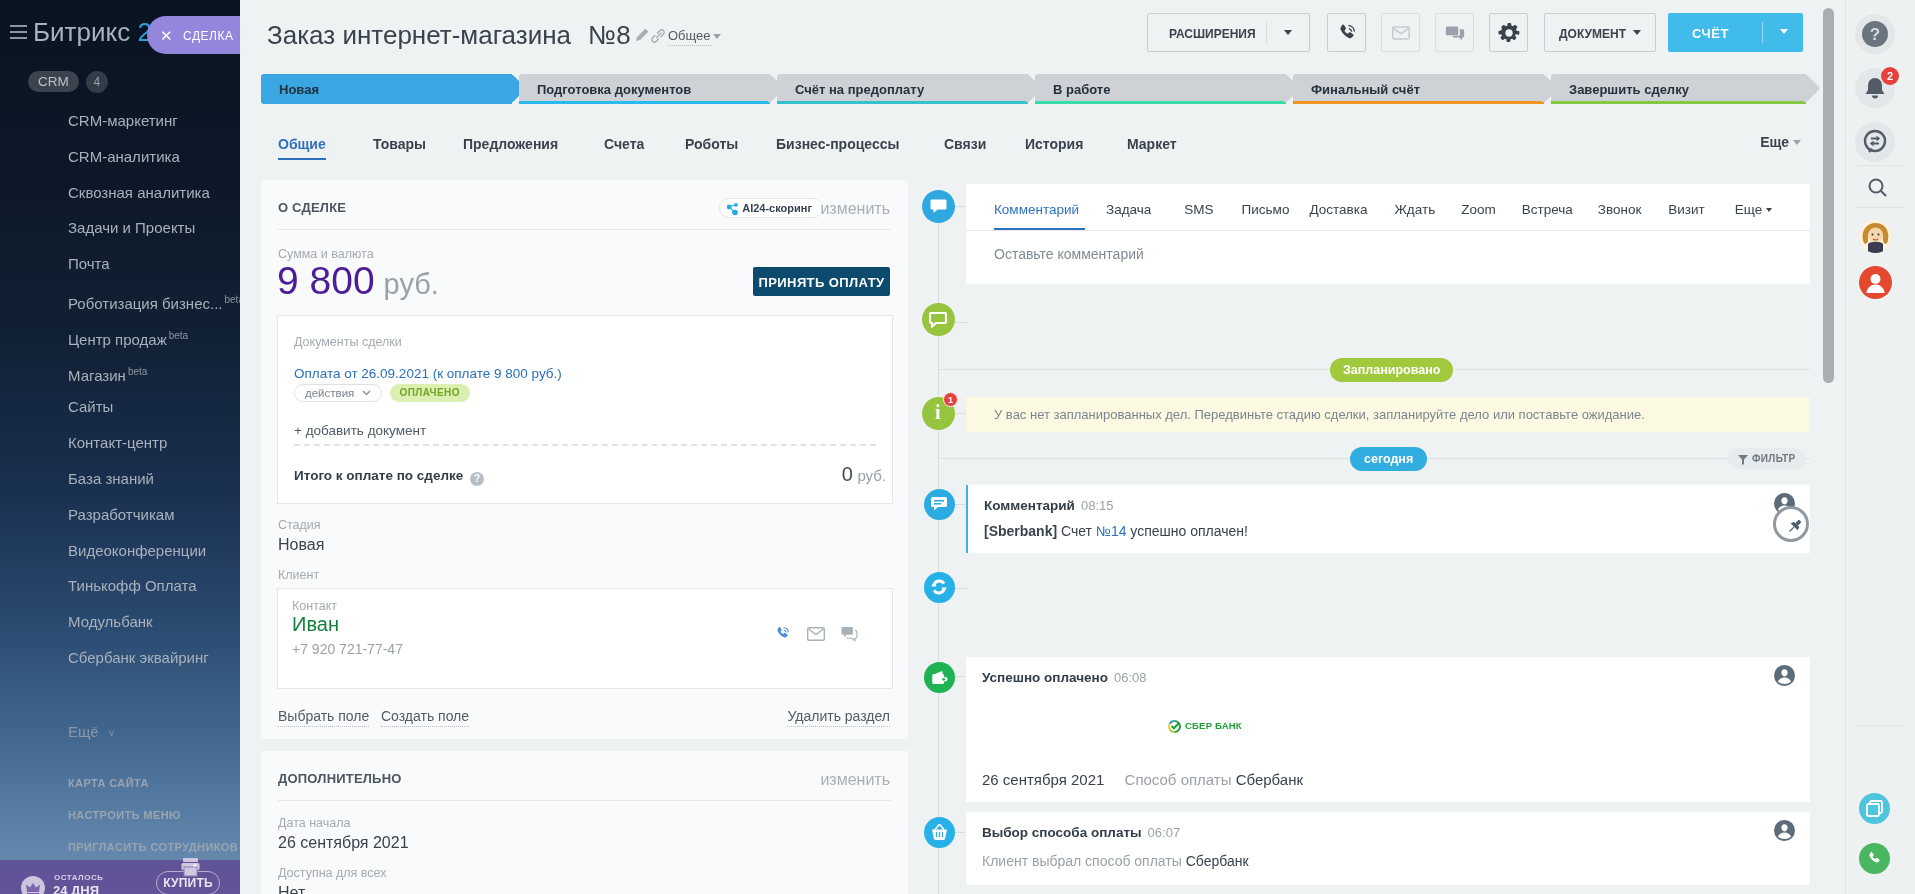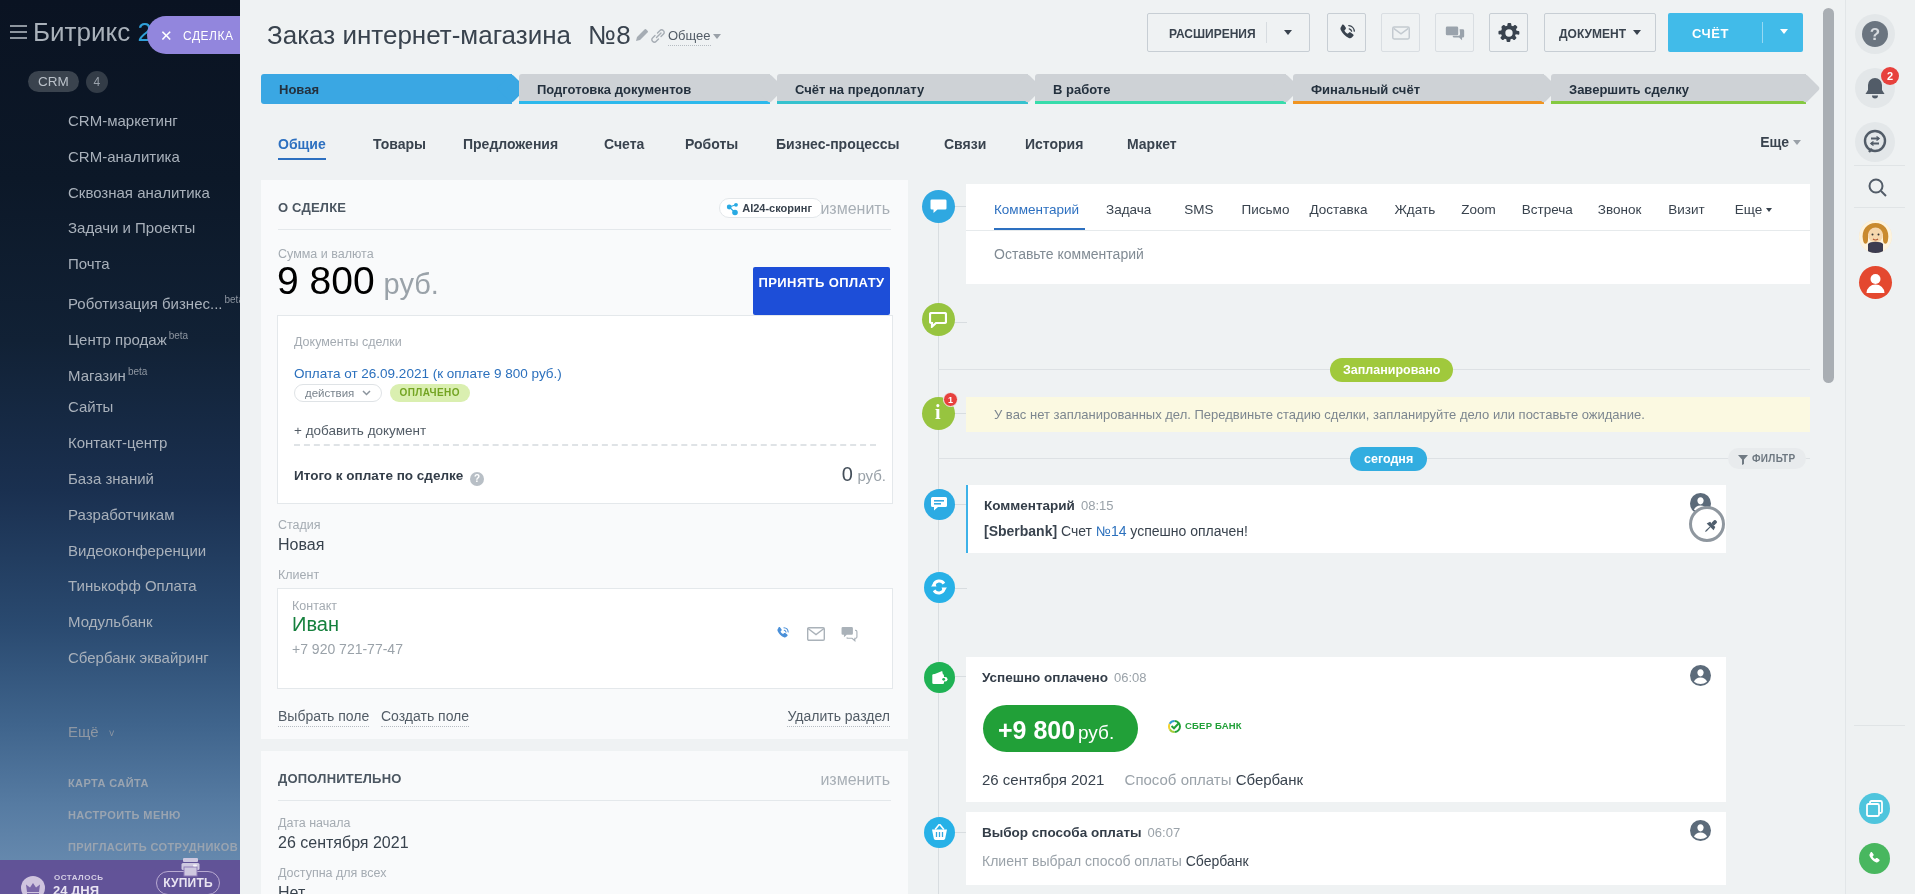--- a/index.html
+++ b/index.html
@@ -68,38 +68,38 @@
 #tab-more { position:absolute; right:44px; top:134px; font-size:14px; font-weight:700; color:#39434e; }
 
 
 .panel { position:absolute; background:#f9fafb; }
 #panel1 { left:21px; top:180px; width:647px; height:559px; }
 #panel2 { left:21px; top:751px; width:647px; height:143px; }
 .phead { position:absolute; left:17px; top:20px; font-size:13px; font-weight:700; color:#4b5661; letter-spacing:.2px; }
 .pchange { position:absolute; right:18px; top:20px; font-size:16px; color:#a8afb6; }
 .pdivider { position:absolute; left:17px; right:17px; top:49px; height:1px; background:#e4e8eb; }
 .glabel { font-size:12.5px; color:#a4abb2; }
-.sum-num { font-size:39px; color:#000000; letter-spacing:0; }
+.sum-num { font-size:39px; color:#4c1d95; letter-spacing:0; }
 .sum-rub { font-size:29px; color:#9aa2a9; }
-#accept { position:absolute; left:492px; top:87px; width:137px; height:48px; background:#1d4ed8; border-radius:2px; color:#fff; font-size:13px; font-weight:700; text-align:center; line-height:32px; letter-spacing:.4px; }
+#accept { position:absolute; left:492px; top:87px; width:137px; height:29px; background:#0c4a6e; border-radius:2px; color:#fff; font-size:13px; font-weight:700; text-align:center; line-height:32px; letter-spacing:.4px; }
 #doccard { position:absolute; left:16px; top:135px; width:616px; height:189px; background:#fff; border:1px solid #e4e8eb; }
 .link { color:#2b70bd; }
 #dejstv { display:inline-block; border:1px solid #dfe3e6; border-radius:9px; padding:0 10px; height:18px; line-height:17px; font-size:11.5px; color:#7a848d; background:#fff; vertical-align:top; }
 #oplacheno { display:inline-block; background:#daefb0; border-radius:9px; padding:0 10px; height:18px; line-height:18px; font-size:10px; font-weight:700; color:#73a422; letter-spacing:.4px; margin-left:8px; vertical-align:top; }
 #dashline { position:absolute; left:16px; right:16px; top:128px; border-top:2px dashed #dfe3e6; }
 .qmark { display:inline-block; width:14px; height:14px; border-radius:50%; background:#b8bfc6; color:#fff; font-size:10px; font-weight:700; text-align:center; line-height:14px; vertical-align:-2px; margin-left:3px; }
 #contactcard { position:absolute; left:16px; top:408px; width:616px; height:101px; background:#fff; border:1px solid #e4e8eb; }
 .dotted { border-bottom:1px dotted #b6bcc2; padding-bottom:2px; }
 .fieldlinks { position:absolute; font-size:14px; color:#525c66; }
 
 
 #tl-rail { position:absolute; left:698px; top:200px; width:1px; height:694px; background:#d8dde0; }
 .conn { position:absolute; width:28px; height:1px; background:#d8dde0; left:699px; }
 .tl-ico { position:absolute; border-radius:50%; z-index:2; }
-.tlcard { position:absolute; left:726px; width:760px; background:#fff; }
+.tlcard { position:absolute; left:726px; width:844px; background:#fff; }
 #tl-tabs { position:absolute; left:726px; top:184px; width:844px; height:100px; background:#fff; }
 #tl-tabs .row { position:absolute; left:28px; top:18px; font-size:13.5px; color:#39434e; }
 #tl-tabs .act { color:#2d70c0; font-weight:400; }
 #tl-tabs .underline { position:absolute; left:28px; top:44px; width:91px; height:2px; background:#2d70c0; }
 #tl-tabs .bline { position:absolute; left:0; right:0; top:46px; height:1px; background:#e6eaec; }
 #tl-tabs .ph { position:absolute; left:28px; top:62px; font-size:14px; color:#818b94; }
 #invite { position:absolute; left:726px; top:304px; width:844px; height:38px; background:#f3f6f7; border-radius:19px; }
 #invite .av { position:absolute; left:15px; top:6px; }
 #invite .t { position:absolute; left:62px; top:11px; font-size:14px; color:#39434e; }
 .tl-hr { position:absolute; height:1px; background:#dde1e4; }
@@ -428,24 +428,20 @@
           <g transform="rotate(45 10 10)">
             <rect x="8.2" y="1.2" width="3.6" height="5.2" rx="1.2" fill="#4f5e6d"></rect>
             <path d="M6.3 6.2 h7.4 l1.2 3.6 h-9.8 z" fill="#4f5e6d"></path>
             <path d="M9.6 9.8 h0.8 l0.3 5.5 l-0.7 1.8 l-0.7 -1.8 z" fill="#4f5e6d"></path>
           </g>
         </svg>
     </div>
   </div>
   <div class="tlcard" style="top:657px;height:145px;">
     <div style="position:absolute;left:16px;top:13px;" class="tl-title">Успешно оплачено<span class="tl-time">06:08</span></div>
-    <div style="position:absolute;left:17px;top:48px;width:155px;height:47px;background:#21a038;border-radius:24px;color:#fff;">
-      <span style="position:absolute;left:15px;top:11px;font-size:25px;font-weight:700;">+9 800</span>
-        <span style="position:absolute;left:95px;top:17px;font-size:19px;">руб.</span>
-    </div>
     <div style="position:absolute;left:202px;top:62px;">
       <svg width="13" height="13" viewBox="0 0 26 26">
           <path d="M13 2 a11 11 0 0 1 11 11 a11 11 0 0 1 -11 11" fill="none" stroke="#21a038" stroke-width="4"></path>
           <path d="M13 24 a11 11 0 0 1 -9.5 -5.5" fill="none" stroke="#a3cd39" stroke-width="4"></path>
           <path d="M3.5 18.5 a11 11 0 0 1 -1.5 -5.5 a11 11 0 0 1 1.5 -5.5" fill="none" stroke="#f2d22e" stroke-width="4"></path>
           <path d="M3.5 7.5 a11 11 0 0 1 9.5 -5.5" fill="none" stroke="#2e9ad0" stroke-width="4"></path>
           <path d="M7 12 l5 4.5 l10.5 -11" fill="none" stroke="#21a038" stroke-width="4"></path>
         </svg>
       <span style="position:absolute;left:17px;top:0.5px;font-size:9.5px;font-weight:700;color:#21a038;letter-spacing:.2px;white-space:nowrap;">СБЕР БАНК</span>
     </div>

